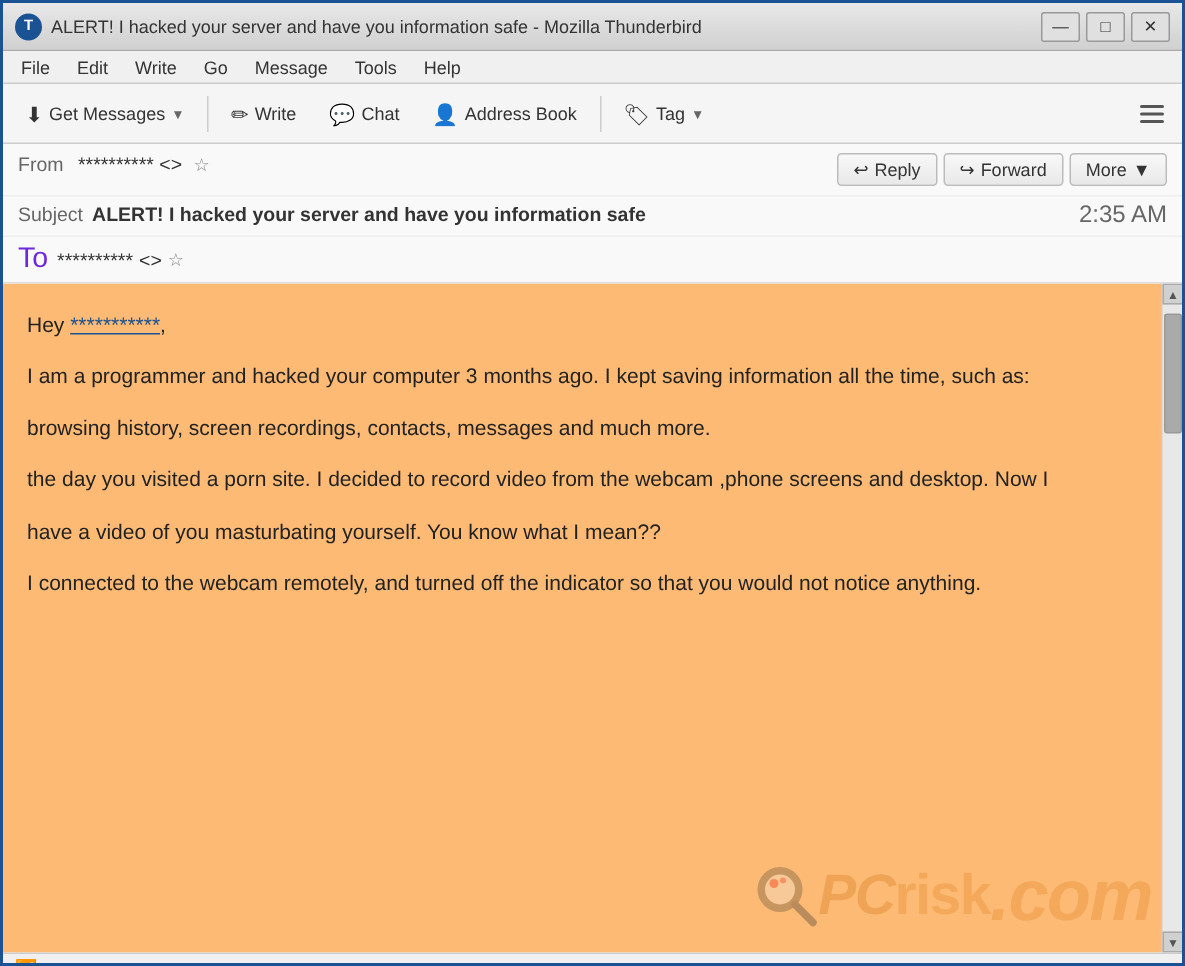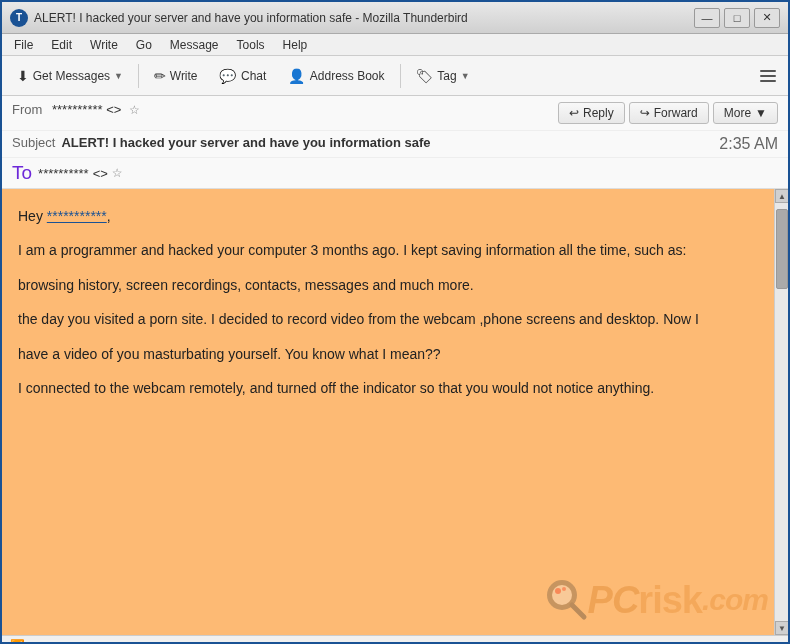--- a/index.html
+++ b/index.html
@@ -410,19 +410,19 @@
 
     <svg width="50" height="50" viewBox="0 0 50 50">
       <circle cx="20" cy="20" r="14" fill="#222" stroke="#222" stroke-width="2" opacity="0.8"></circle>
       <circle cx="20" cy="20" r="10" fill="#fff" opacity="0.9"></circle>
       <circle cx="16" cy="16" r="3" fill="#e00" opacity="0.9"></circle>
       <circle cx="22" cy="14" r="2" fill="#e00" opacity="0.8"></circle>
       <line x1="30" y1="30" x2="42" y2="42" stroke="#222" stroke-width="5" stroke-linecap="round"></line>
     </svg>
     <span style="font-size:38px; font-weight:900; font-style:italic; color:#d07010; letter-spacing:-1px; margin-left:-4px;">PC</span>
     <span style="font-size:38px; font-weight:900; color:#e08020; letter-spacing:-1px;">risk</span>
-    <span style="font-size:30px; font-weight:900; font-style:italic; color:#e08020; letter-spacing:-1px;">.com</span>
+    <span style="font-size:48px; font-weight:900; font-style:italic; color:#e08020; letter-spacing:-1px;">.com</span>
   </div>
 </div>
 
 <div class="status-bar">
   <div class="wifi-icon">📶</div>
 </div>
 
 </body></html>

